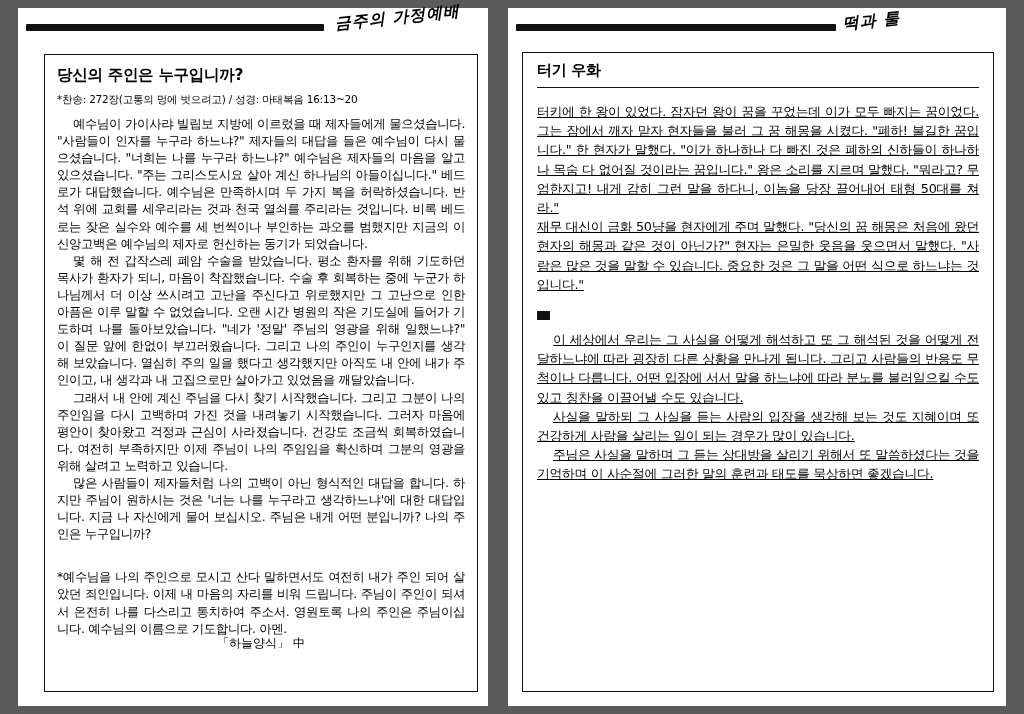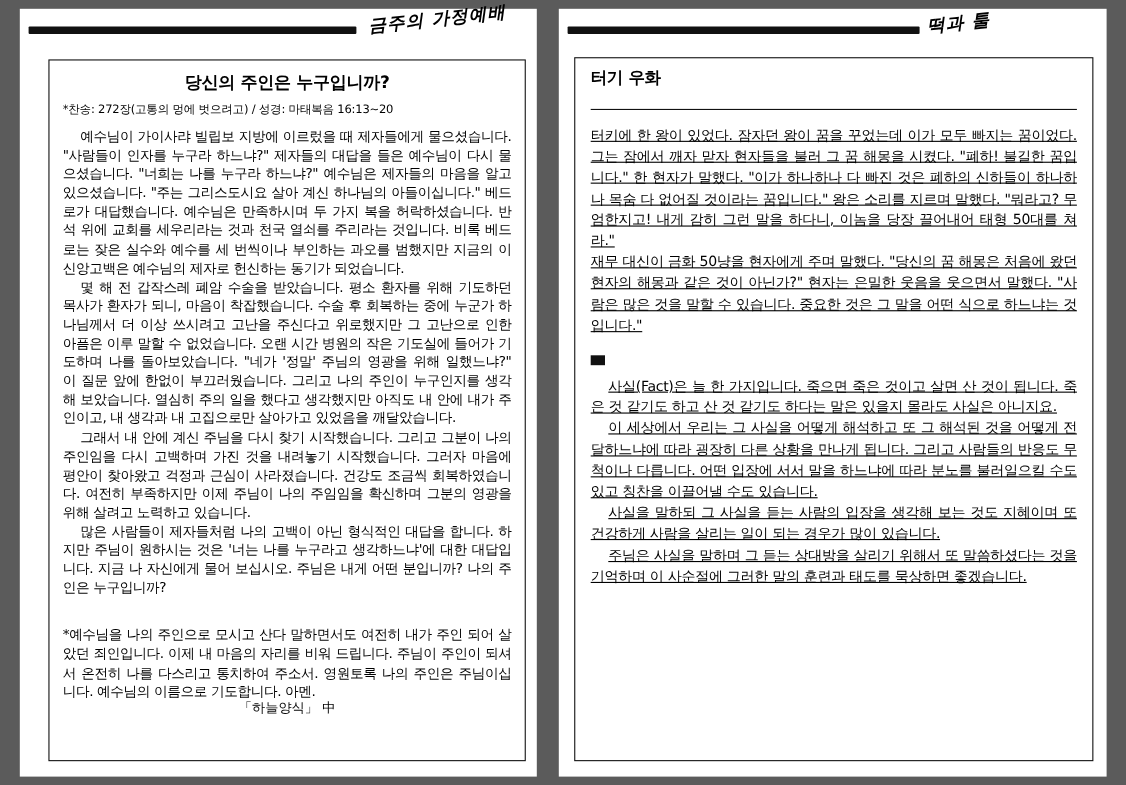--- a/index.html
+++ b/index.html
@@ -72,21 +72,21 @@
   }
   #page-right .frame {
     left: 14px;
     top: 44px;
     right: 12px;
     bottom: 14px;
     padding: 8px 14px 4px 14px;
   }
 
   .doc-title {
-    text-align: center;
+    text-align: left;
     font-weight: bold;
     font-size: 15.5px;
     font-family: "DejaVu Sans", sans-serif;
     margin: 2px 0 7px 0;
     letter-spacing: -0.3px;
   }
   .subhead {
     font-size: 10.5px;
     margin: 0 0 8px 0;
     letter-spacing: -0.2px;
@@ -113,21 +113,21 @@
     text-align: center;
     font-size: 12px;
     margin-top: -2px;
   }
 
   
   .right-title {
     font-size: 15px;
     font-weight: bold;
     letter-spacing: -0.3px;
-    padding-bottom: 19px;
+    padding-bottom: 7px;
     border-bottom: 1.4px solid #111;
     margin: 0 0 14px 0;
   }
   p.rbody {
     margin: 0;
     font-size: 12.8px;
     line-height: 19.2px;
     text-align: justify;
     text-justify: inter-character;
     letter-spacing: -0.3px;
@@ -165,18 +165,17 @@
 <div class="page" id="page-right">
   <div class="header">
     <div class="rule"></div>
     <div class="script-title">떡과 툴</div>
   </div>
   <div class="frame">
     <div class="right-title">터기 우화</div>
     <p class="rbody">터키에 한 왕이 있었다. 잠자던 왕이 꿈을 꾸었는데 이가 모두 빠지는 꿈이었다. 그는 잠에서 깨자 맏자 현자들을 불러 그 꿈 해몽을 시켰다. "폐하! 불길한 꿈입니다." 한 현자가 말했다. "이가 하나하나 다 빠진 것은 폐하의 신하들이 하나하나 목숨 다 없어질 것이라는 꿈입니다." 왕은 소리를 지르며 말했다. "뭐라고? 무엄한지고! 내게 감히 그런 말을 하다니, 이놈을 당장 끌어내어 태형 50대를 쳐라."</p>
     <p class="rbody">재무 대신이 금화 50냥을 현자에게 주며 말했다. "당신의 꿈 해몽은 처음에 왔던 현자의 해몽과 같은 것이 아닌가?" 현자는 은밀한 웃음을 웃으면서 말했다. "사람은 많은 것을 말할 수 있습니다. 중요한 것은 그 말을 어떤 식으로 하느냐는 것입니다."</p>
     <div class="blocksep"></div>
-    <p class="rbody ind">사실(Fact)은 늘 한 가지입니다. 죽으면 죽은 것이고 살면 산 것이 됩니다. 죽은 것 같기도 하고 산 것 같기도 하다는 말은 있을지 몰라도 사실은 아니지요.</p>
     <p class="rbody ind">이 세상에서 우리는 그 사실을 어떻게 해석하고 또 그 해석된 것을 어떻게 전달하느냐에 따라 굉장히 다른 상황을 만나게 됩니다. 그리고 사람들의 반응도 무척이나 다릅니다. 어떤 입장에 서서 말을 하느냐에 따라 분노를 불러일으킬 수도 있고 칭찬을 이끌어낼 수도 있습니다.</p>
     <p class="rbody ind">사실을 말하되 그 사실을 듣는 사람의 입장을 생각해 보는 것도 지혜이며 또 건강하게 사람을 살리는 일이 되는 경우가 많이 있습니다.</p>
     <p class="rbody ind">주님은 사실을 말하며 그 듣는 상대방을 살리기 위해서 또 말씀하셨다는 것을 기억하며 이 사순절에 그러한 말의 훈련과 태도를 묵상하면 좋겠습니다.</p>
   </div>
 </div>
 
 </body></html>

